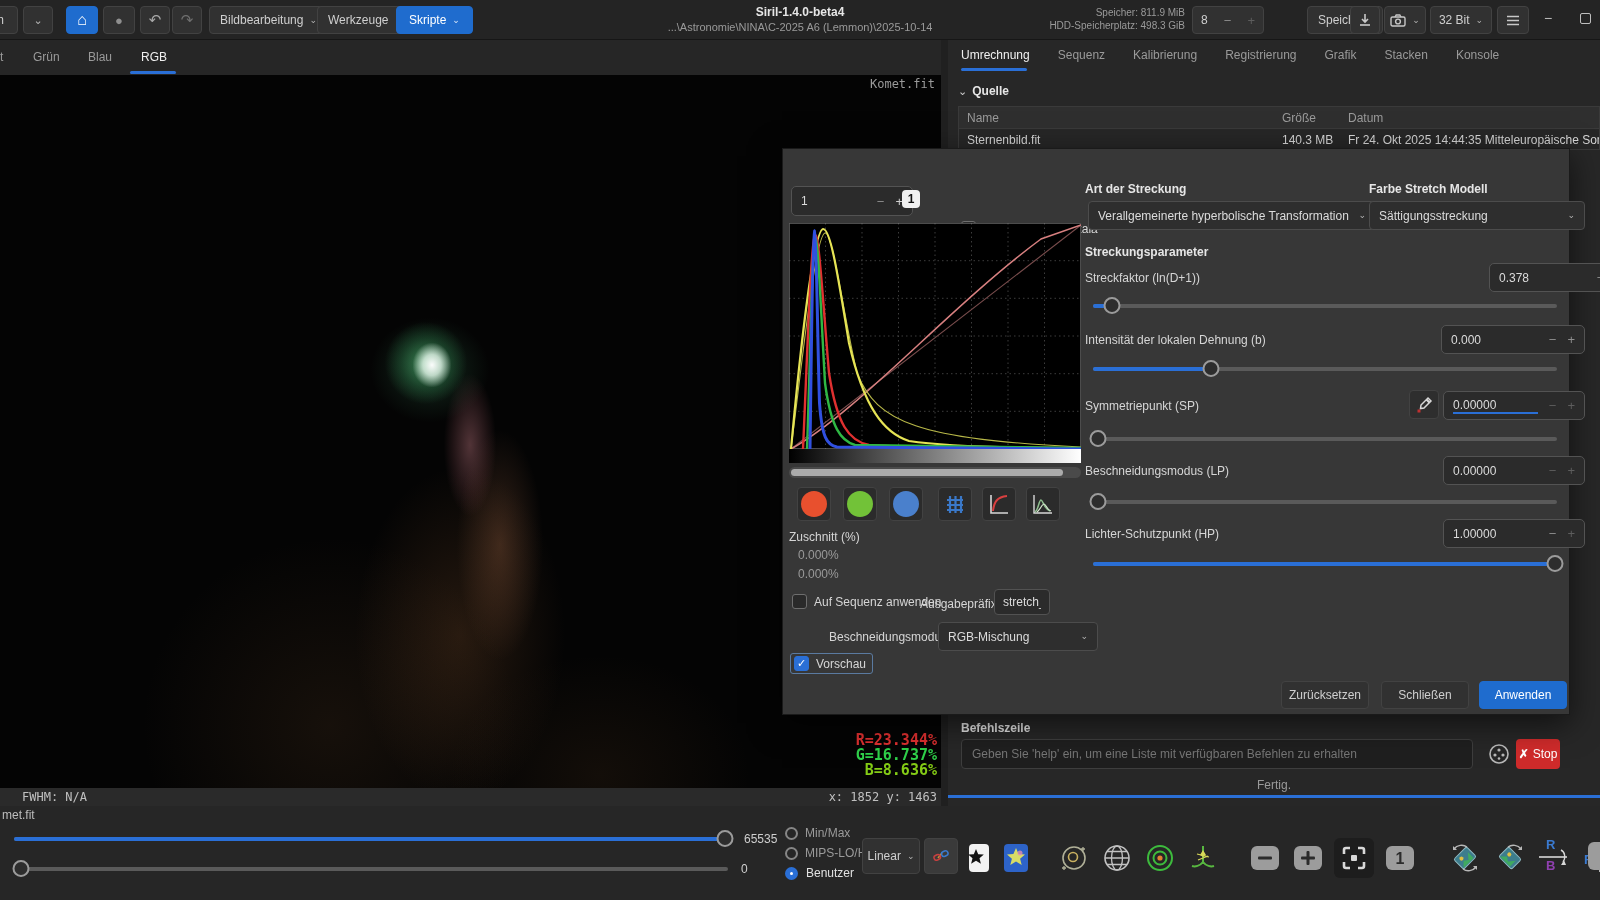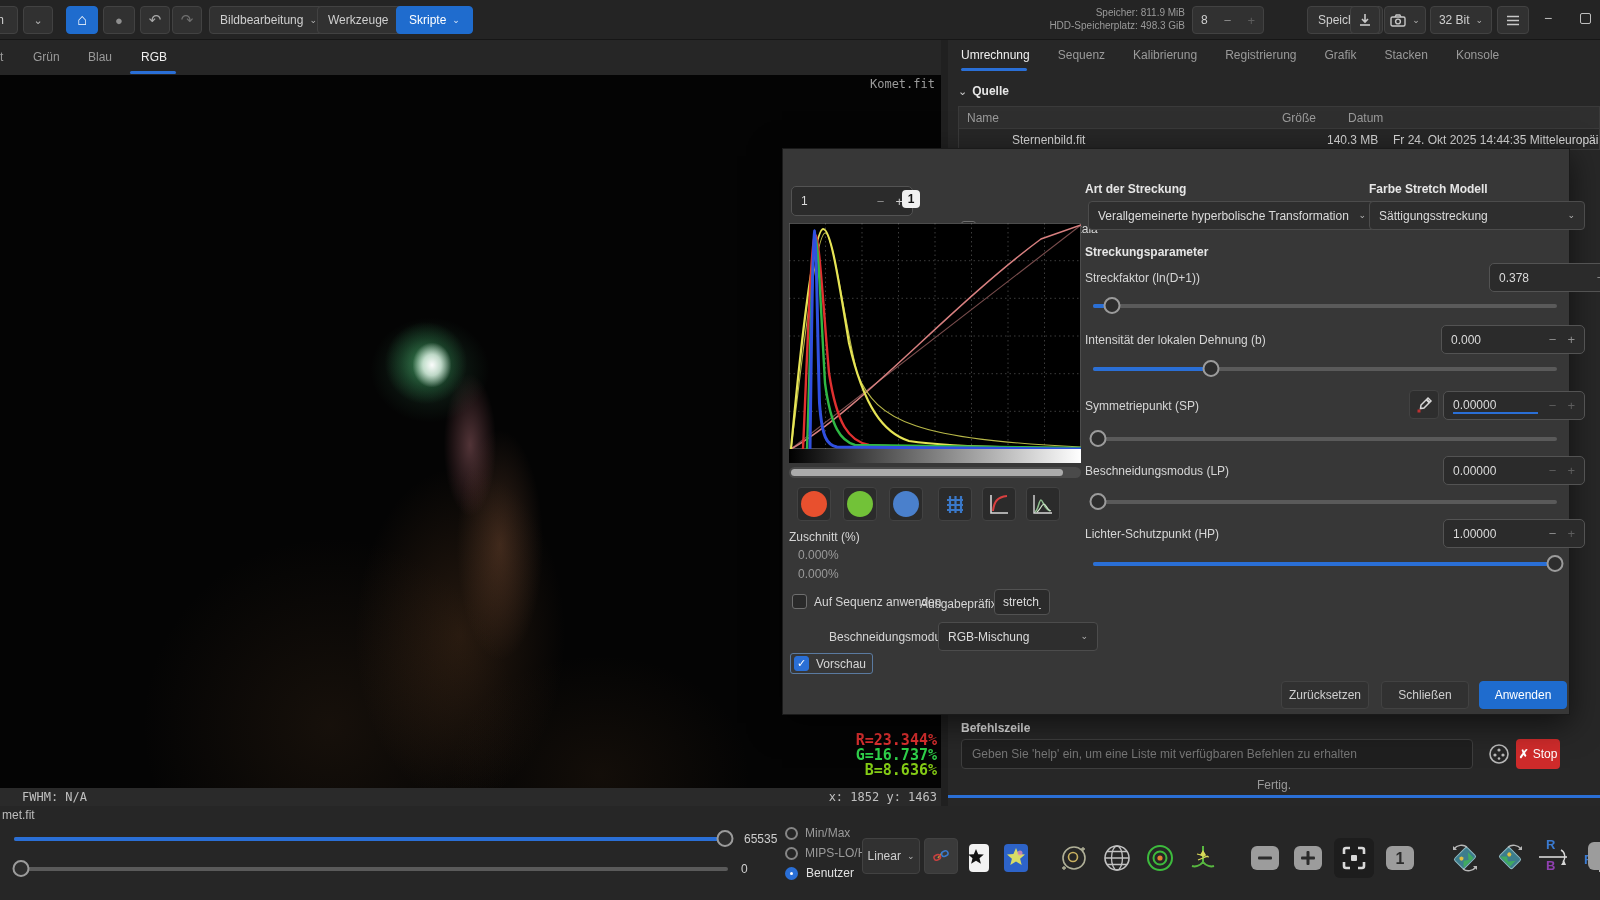--- a/index.html
+++ b/index.html
@@ -65,20 +65,24 @@
       </div>
     <div class="btn hdrbtn" style="left:317px;padding:0 10px;">
         <span>Werkzeuge</span>
         <span class="chev">⌄</span>
       </div>
     <div class="btn blue hdrbtn" style="left:396px;padding:0 12px;">
         <span>Skripte</span>
         <span class="chev" style="color:#dce8f8;">⌄</span>
       </div>
 
+    <div class="abs" style="left:600px;top:5px;width:400px;text-align:center;">
+      <div class="bold" style="font-size:12px;">Siril-1.4.0-beta4</div>
+      <div class="muted" style="font-size:11px;margin-top:2px;">...\Astronomie\NINA\C-2025 A6 (Lemmon)\2025-10-14</div>
+    </div>
 
     <div class="abs muted" style="left:985px;top:6px;width:200px;text-align:right;font-size:10px;line-height:13px;">
       <div>Speicher: 811.9 MiB</div>
       <div>HDD-Speicherplatz: 498.3 GiB</div>
     </div>
 
     <div class="btn hdrbtn" style="left:1192px;width:72px;padding:0 8px;justify-content:space-between;">
       <span>8</span>
       <span class="sbtn">−</span>
       <span class="sbtn" style="color:#5d5d5d;">+</span>
@@ -330,21 +334,21 @@
       <span class="bold">Quelle</span>
     </div>
 
     <div class="abs" style="left:10px;top:66px;width:642px;height:44px;border:1px solid #3a3a3a;overflow:hidden;">
       <div style="display:flex;background:#2f2f2f;height:21px;align-items:center;color:#9a9a9a;border-bottom:1px solid #3a3a3a;">
         <span style="width:315px;padding-left:8px;">Name</span>
         <span style="width:52px;">Größe</span>
         <span style="flex:1;padding-left:14px;">Datum</span>
       </div>
       <div style="display:flex;height:21px;align-items:center;color:#d8d8d8;white-space:nowrap;">
-        <span style="width:315px;padding-left:8px;margin-left:45px;">Sternenbild.fit</span>
+        <span style="width:315px;padding-left:8px;">Sternenbild.fit</span>
         <span style="width:52px;">140.3 MB</span>
         <span style="flex:1;padding-left:14px;overflow:hidden;">Fr 24. Okt 2025 14:44:35 Mitteleuropäische Sommerzeit</span>
       </div>
     </div>
 
     <div class="abs bold" style="left:13px;top:681px;">Befehlszeile</div>
     <input class="abs" style="left: 13px; top: 699px; width: 512px; height: 30px; background: rgb(31, 31, 31); border: 1px solid rgb(62, 62, 62); border-radius: 4px; color: rgb(154, 154, 154); padding: 0px 10px; font-family: &quot;Liberation Sans&quot;, sans-serif; font-size: 12px; outline: none;" placeholder="Geben Sie 'help' ein, um eine Liste mit verfügbaren Befehlen zu erhalten">
     <div class="abs toolico" style="left:538px;top:701px;width:26px;height:26px;">
       <svg width="22" height="22" viewBox="0 0 22 22">
           <circle cx="11" cy="11" r="9" fill="none" stroke="#b8b8b8" stroke-width="1.6"></circle>

